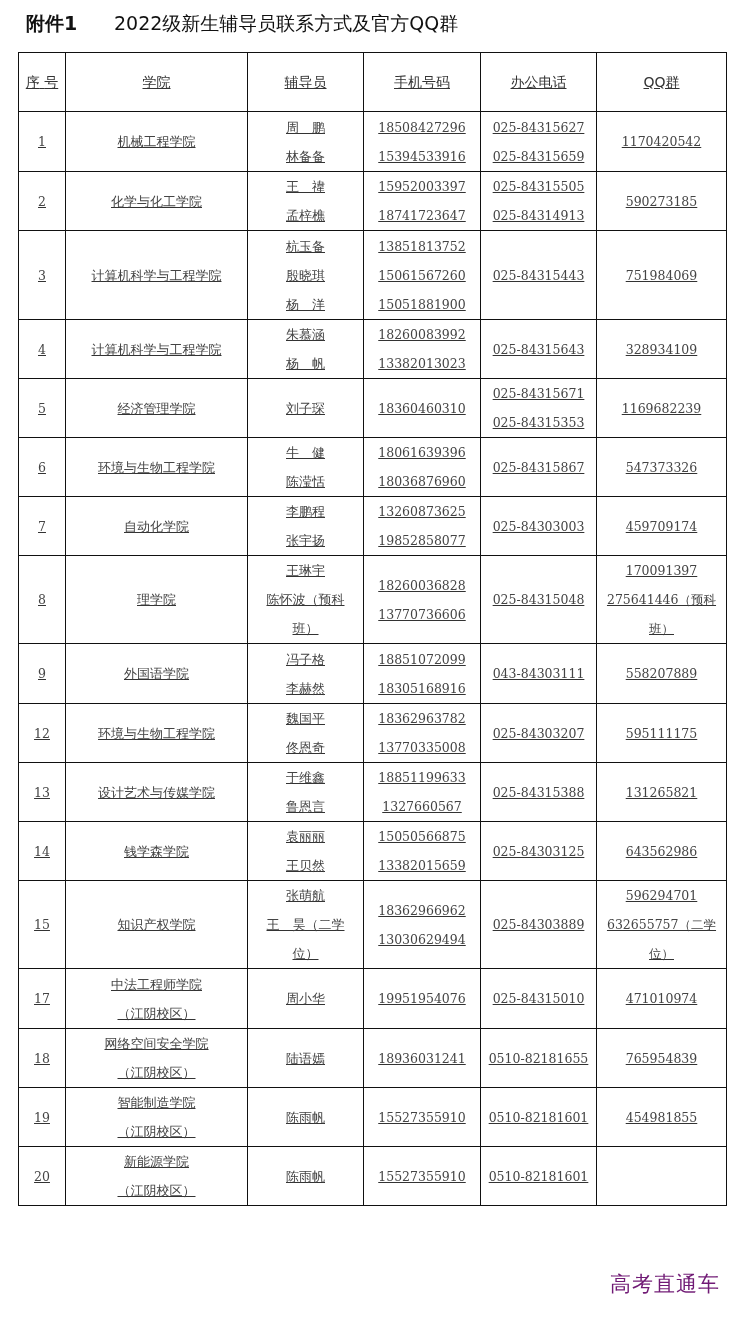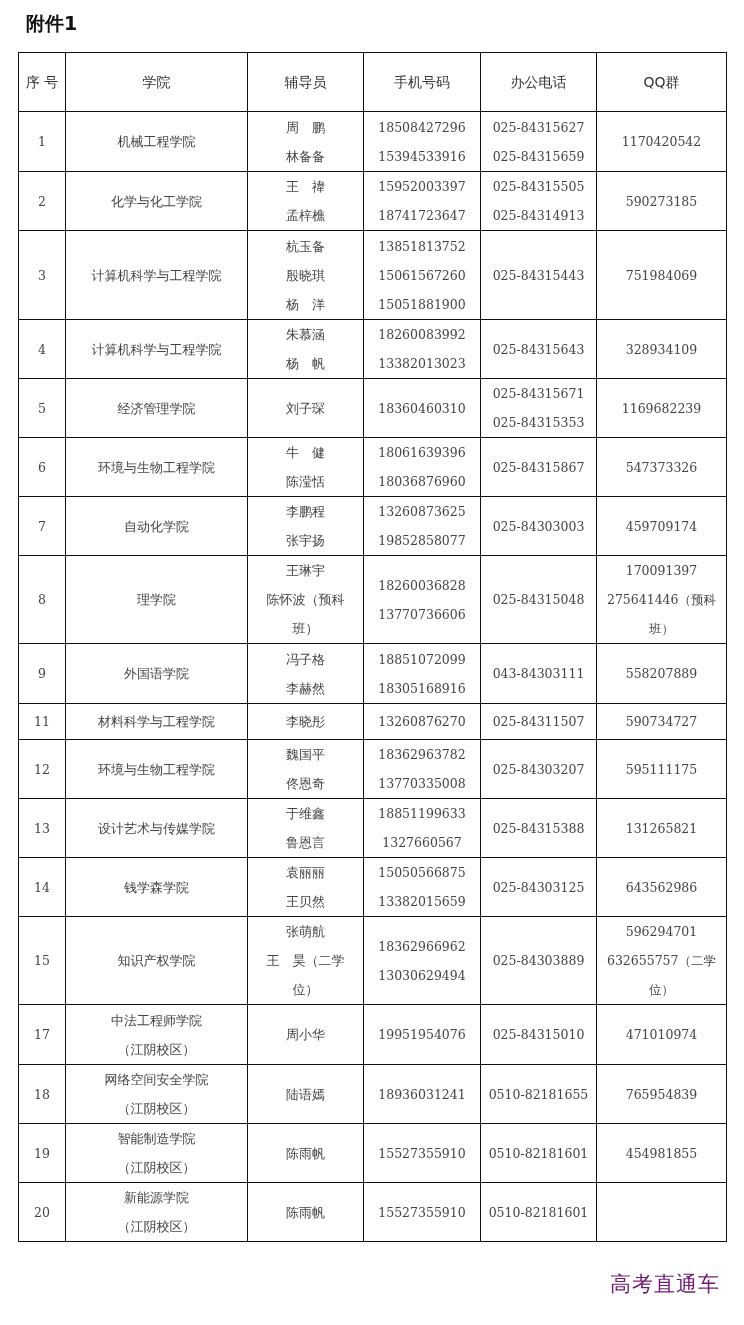--- a/index.html
+++ b/index.html
@@ -2,35 +2,36 @@
 <html><head>
 <meta charset="utf-8">
 <style>
   html, body { margin: 0; padding: 0; background: #ffffff; }
   body { width: 744px; height: 1325px; position: relative; overflow: hidden;
          font-family: "DejaVu Sans", "Liberation Sans", sans-serif; color: #333; }
   .title-row { position: absolute; left: 26px; top: 8px; height: 32px; display: flex; align-items: center; }
   .title-prefix { font-weight: bold; font-size: 19px; color: #111; width: 88px; letter-spacing: 0px; }
   .title-text { font-size: 19px; color: #111; }
   table { position: absolute; left: 18px; top: 52px; border-collapse: collapse; table-layout: fixed;
-          width: 708px; }
+          width: 708px; text-decoration: underline; }
   td, th { border: 1.5px solid #111; text-align: center; vertical-align: middle; padding: 0 4px;
            font-size: 13px; line-height: 29px; color: #444; font-weight: normal; overflow: hidden; }
   th { color: #333; font-size: 14px; }
   td .line { display: block; white-space: nowrap; }
   td.wrap .line { white-space: normal; }
   .num { font-family: "DejaVu Serif", "Liberation Serif", serif; font-size: 12.5px; }
   .watermark { position: absolute; left: 606px; top: 1270px; font-size: 21px; color: #701a75;
                background: rgba(255,255,255,0.8); padding: 0 4px; letter-spacing: 1px; }
 </style>
 </head>
 <body>
 
 <div class="title-row">
   <span class="title-prefix">附件1</span>
+  <span class="title-text">2022级新生辅导员联系方式及官方QQ群</span>
 </div>
 
 <table>
   <colgroup>
     <col style="width:47px">
     <col style="width:182px">
     <col style="width:116px">
     <col style="width:117px">
     <col style="width:116px">
     <col style="width:130px">
@@ -228,38 +229,20 @@
           <span class="line">18851072099</span>
           <span class="line">18305168916</span>
         </td>
         <td class="num">
           <span class="line">043-84303111</span>
         </td>
         <td class="num">
           <span class="line">558207889</span>
         </td>
       </tr>
-      <tr style="height: 36px;">
-        <td class="num">11</td>
-        <td>
-          <span class="line">材料科学与工程学院</span>
-        </td>
-        <td class="wrap">
-          <span class="line">李晓彤</span>
-        </td>
-        <td class="num">
-          <span class="line">13260876270</span>
-        </td>
-        <td class="num">
-          <span class="line">025-84311507</span>
-        </td>
-        <td class="num">
-          <span class="line">590734727</span>
-        </td>
-      </tr>
       <tr style="height: 58px;">
         <td class="num">12</td>
         <td>
           <span class="line">环境与生物工程学院</span>
         </td>
         <td class="wrap">
           <span class="line">魏国平</span>
           <span class="line">佟恩奇</span>
         </td>
         <td class="num">

